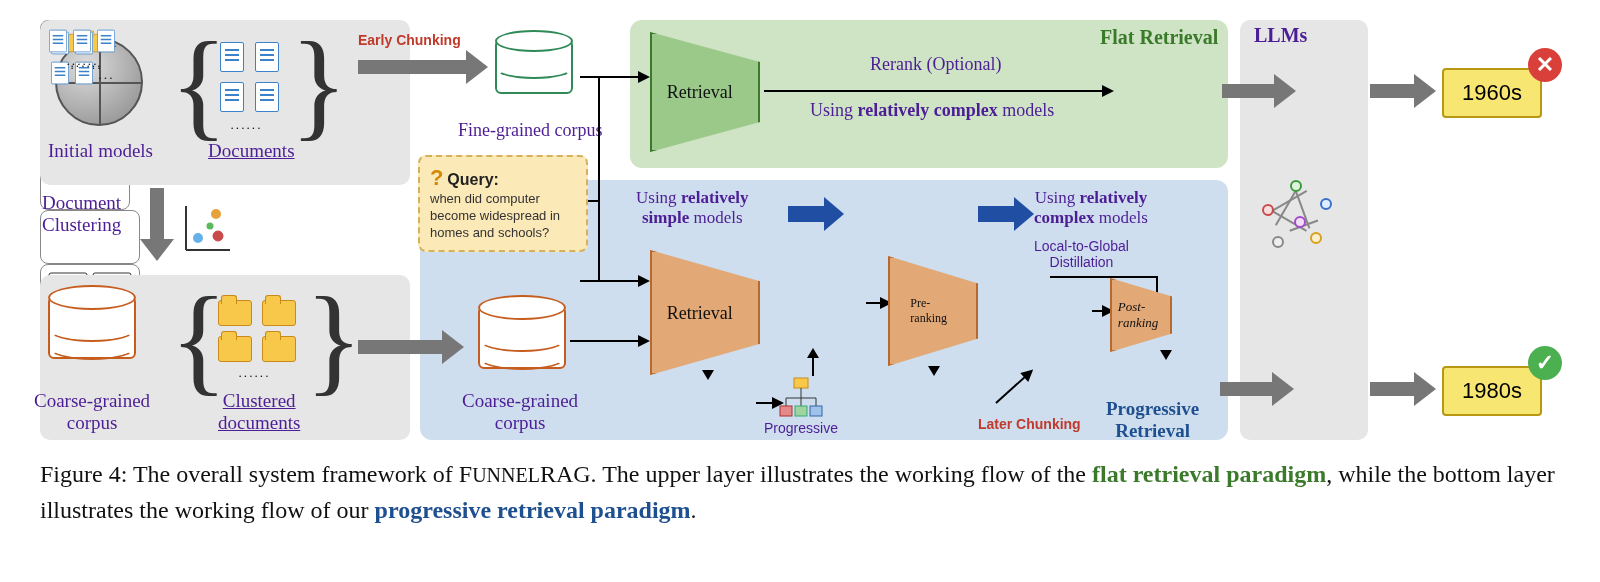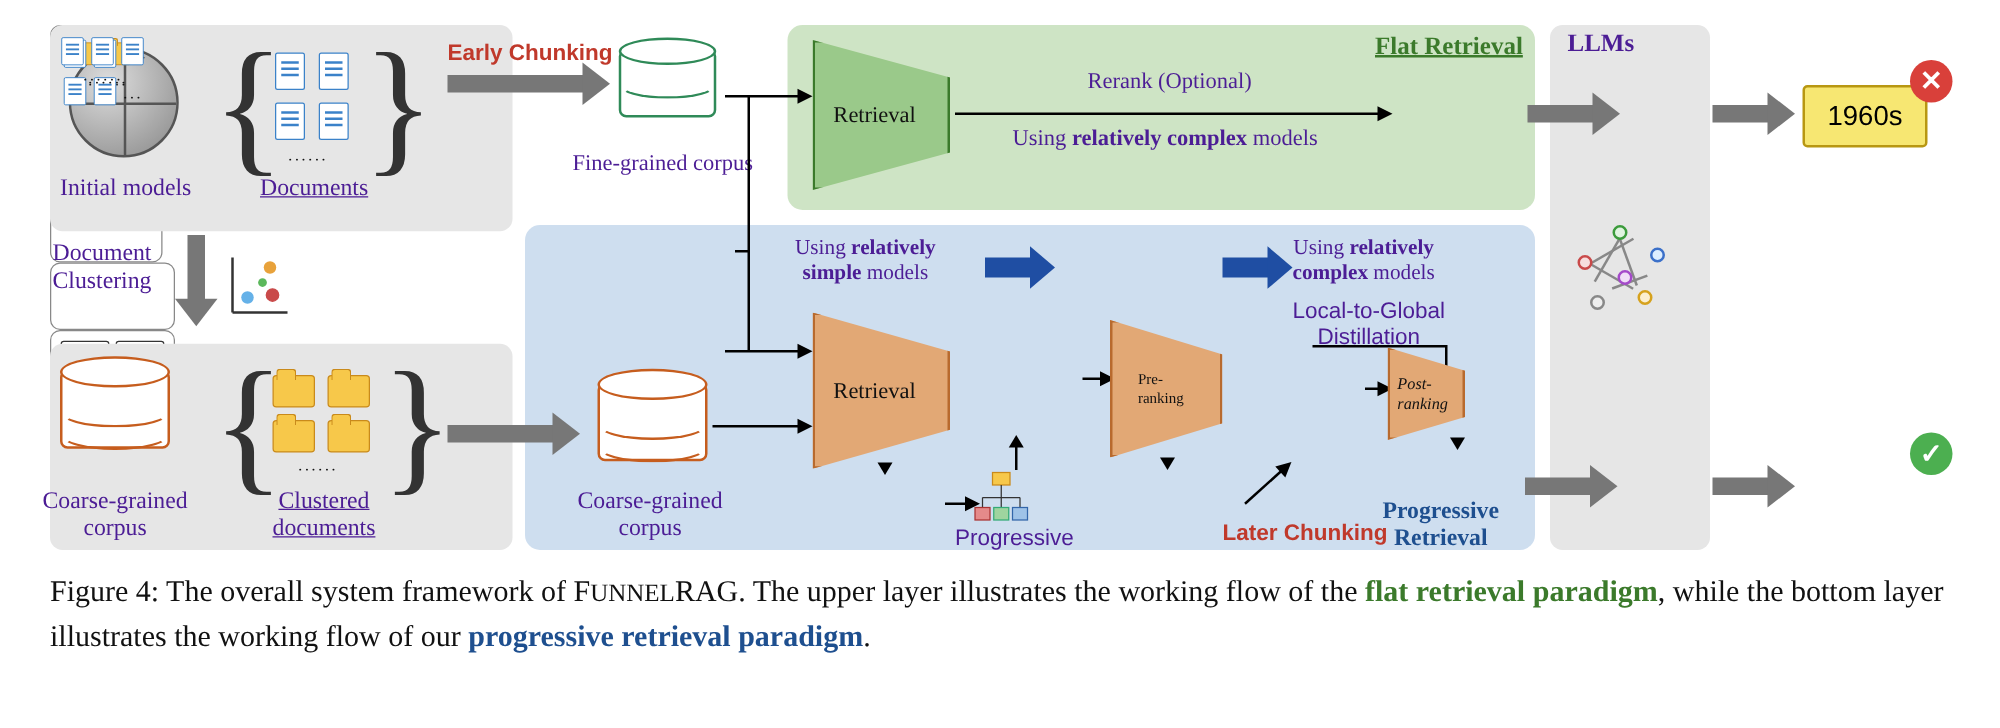--- a/index.html
+++ b/index.html
@@ -16,21 +16,21 @@
     width: 1520px;
     height: 420px;
     border-radius: 18px;
   }
   .box { position: absolute; border-radius: 10px; }
   .grey-box { background: #e6e6e6; }
   .green-box { background: rgba(115,178,90,0.35); border-radius: 12px;}
   .blue-box  { background: rgba(115,160,210,0.35); border-radius: 12px;}
   .white-box { background: #fff; border: 1.5px solid #888; border-radius: 8px;}
   .label { position:absolute; font-family: Georgia, serif; font-size: 19px; color: #4c1d95; white-space: nowrap; text-align: center; width: max-content;}
-  .small { font-size: 18px; text-align: center; }
+  .small { font-size: 14px; text-align: center; }
   .bold { font-weight: bold; }
   .arrow {
     position:absolute;
     background:#777;
     height:14px;
   }
   .arrow::after{
     content:'';
     position:absolute;
     right:-18px;
@@ -250,20 +250,25 @@
 
   <div class="cylinder" style="--cyl:#c65d1e;left:438px;top:275px;width:88px;height:90px;">
     <div class="body"></div>
       <div class="top"></div>
       <div class="mid"></div>
       <div class="mid2"></div>
   </div>
   <div class="label" style="left:422px;top:370px;white-space:pre;">Coarse-grained
 corpus</div>
 
+  <div class="query-box" style="left:378px;top:135px;width:170px;">
+    <span style="color:#d48806;font-size:22px;font-weight:bold;">?</span>
+    <span class="bold" style="color:#222;font-size:16px;">Query:</span><br>
+    <span style="color:#333;font-size:13px;line-height:1.3;display:inline-block;">when did computer become widespread in homes and schools?</span>
+  </div>
 
   <div class="thin-arrow" style="left:540px;top:56px;width:60px;"></div>
 
   <div style="position:absolute;left:558px;top:56px;width:2px;height:205px;background:#000;"></div>
   <div style="position:absolute;left:548px;top:180px;width:12px;height:2px;background:#000;"></div>
   <div class="thin-arrow" style="left:540px;top:260px;width:60px;"></div>
   <div class="thin-arrow" style="left:530px;top:320px;width:70px;"></div>
 
   <div class="trapezoid" style="--tc:#9ac98a;--tb:#3b7a2b;left:610px;top:12px;width:110px;height:120px;">
     <span>Retrieval</span>
@@ -275,21 +280,21 @@
 
   <div class="white-box" style="left:1078px;top:42px;width:96px;height:58px;">
     <svg width="96" height="58">
       <rect x="10" y="10" width="62" height="12" rx="2" fill="#fff" stroke="#333"></rect>
       <rect x="14" y="18" width="62" height="12" rx="2" fill="#fff" stroke="#333"></rect>
       <rect x="18" y="26" width="62" height="12" rx="2" fill="#fff" stroke="#333"></rect>
     </svg>
     <div class="dots" style="left:30px;top:40px;">······</div>
   </div>
 
-  <div class="label bold" style="left:1060px;top:6px;color:#3b7a2b;font-size:20px;text-decoration:underline;">Flat Retrieval</div>
+  <div class="label bold" style="left:1060px;top:6px;color:#3b7a2b;font-size:20px;">Flat Retrieval</div>
 
   <div class="arrow" style="left:1182px;top:64px;width:56px;"></div>
 
   <div class="label" style="left:596px;top:168px;white-space:pre;font-size:17px;">Using <b>relatively</b><br><b>simple</b> models</div>
   <div class="label" style="left:994px;top:168px;white-space:pre;font-size:17px;">Using <b>relatively</b><br><b>complex</b> models</div>
 
   <div class="blue-arrow" style="left:748px;top:186px;width:40px;"></div>
   <div class="blue-arrow" style="left:938px;top:186px;width:40px;"></div>
 
   <div class="label small" style="left:994px;top:218px;white-space:pre;font-family:Helvetica,Arial;">Local-to-Global
@@ -404,19 +409,22 @@
   </div>
 
   <div class="arrow" style="left:1330px;top:64px;width:48px;"></div>
   <div class="arrow" style="left:1330px;top:362px;width:48px;"></div>
 
   <div class="answer-box" style="left:1402px;top:48px;">
     <span>1960s</span>
   </div>
   <div class="badge" style="left:1488px;top:28px;background:#d9403a;">✕</div>
 
+  <div class="answer-box" style="left:1402px;top:346px;">
+    <span>1980s</span>
+  </div>
   <div class="badge" style="left:1488px;top:326px;background:#4caf50;">✓</div>
 
 </div>
 
 <div class="caption">
   <span>Figure 4: The overall system framework of </span><span style="font-variant:small-caps;">F</span><span style="font-size:20px;">UNNEL</span>RAG<span>. The upper layer illustrates the working flow of the </span><span class="flat">flat retrieval paradigm</span><span>, while the bottom layer illustrates the working flow of our </span><span class="prog">progressive retrieval paradigm</span><span>.</span>
 </div>
 
 </body></html>

